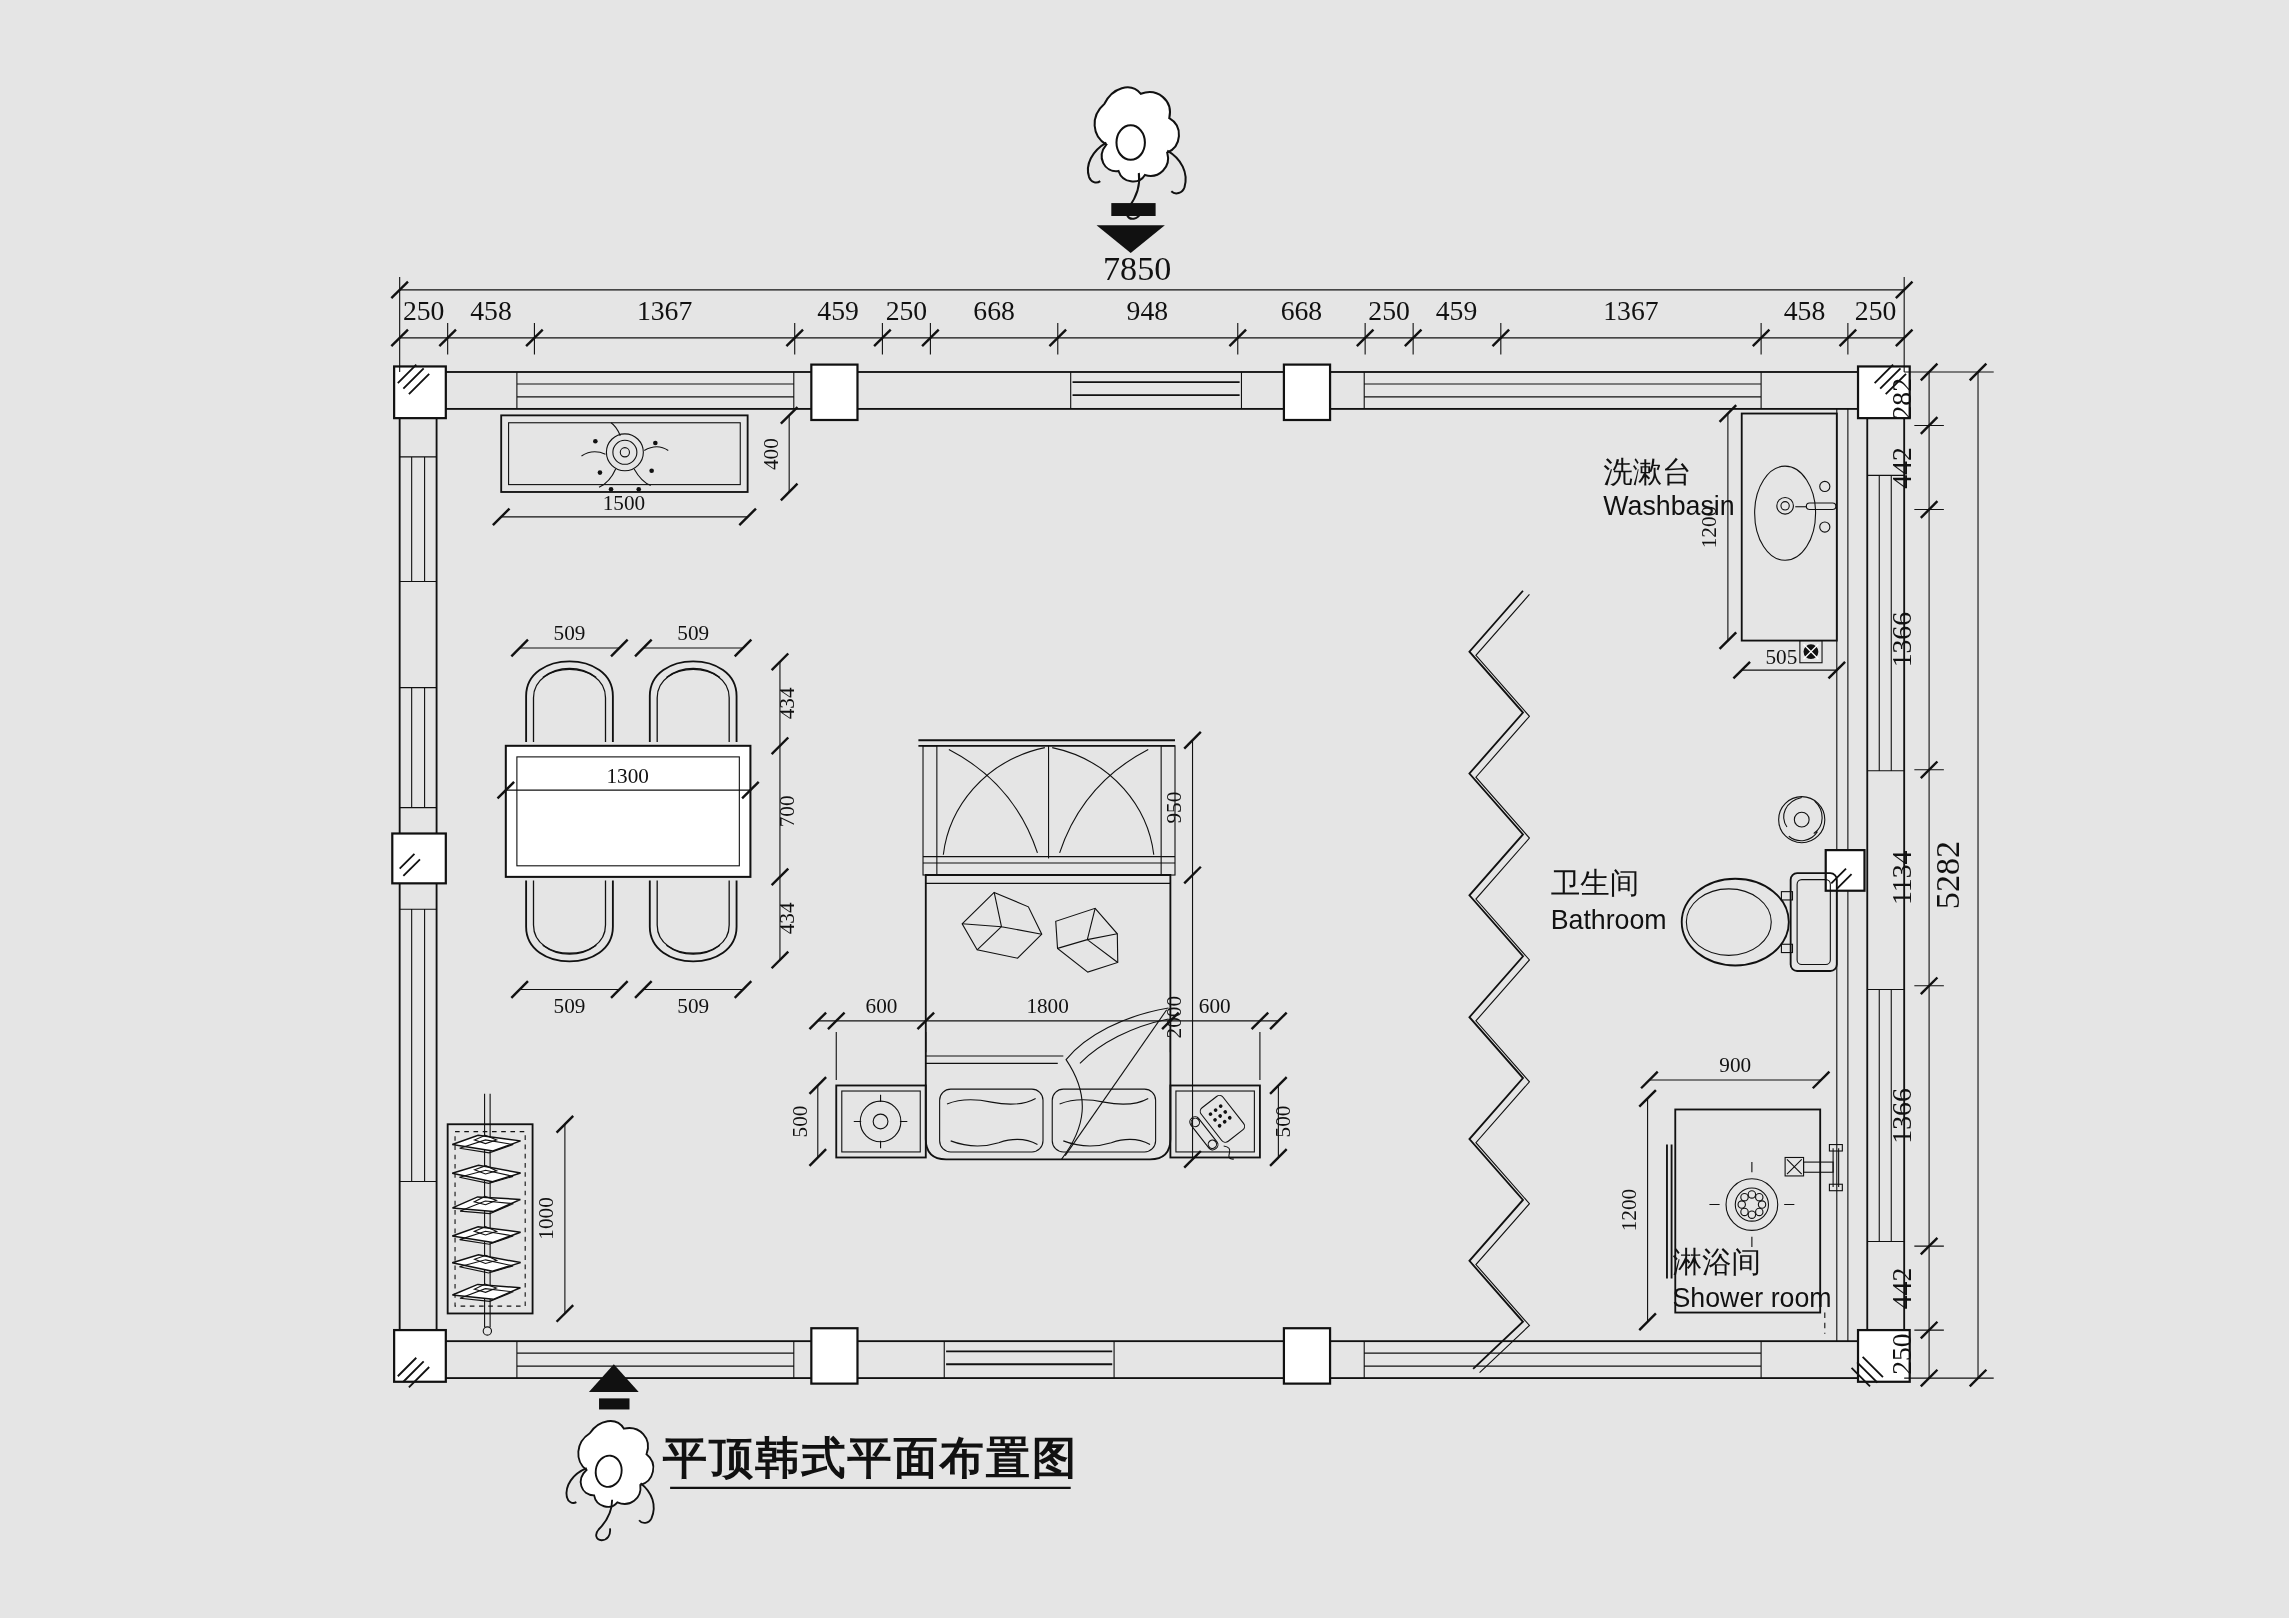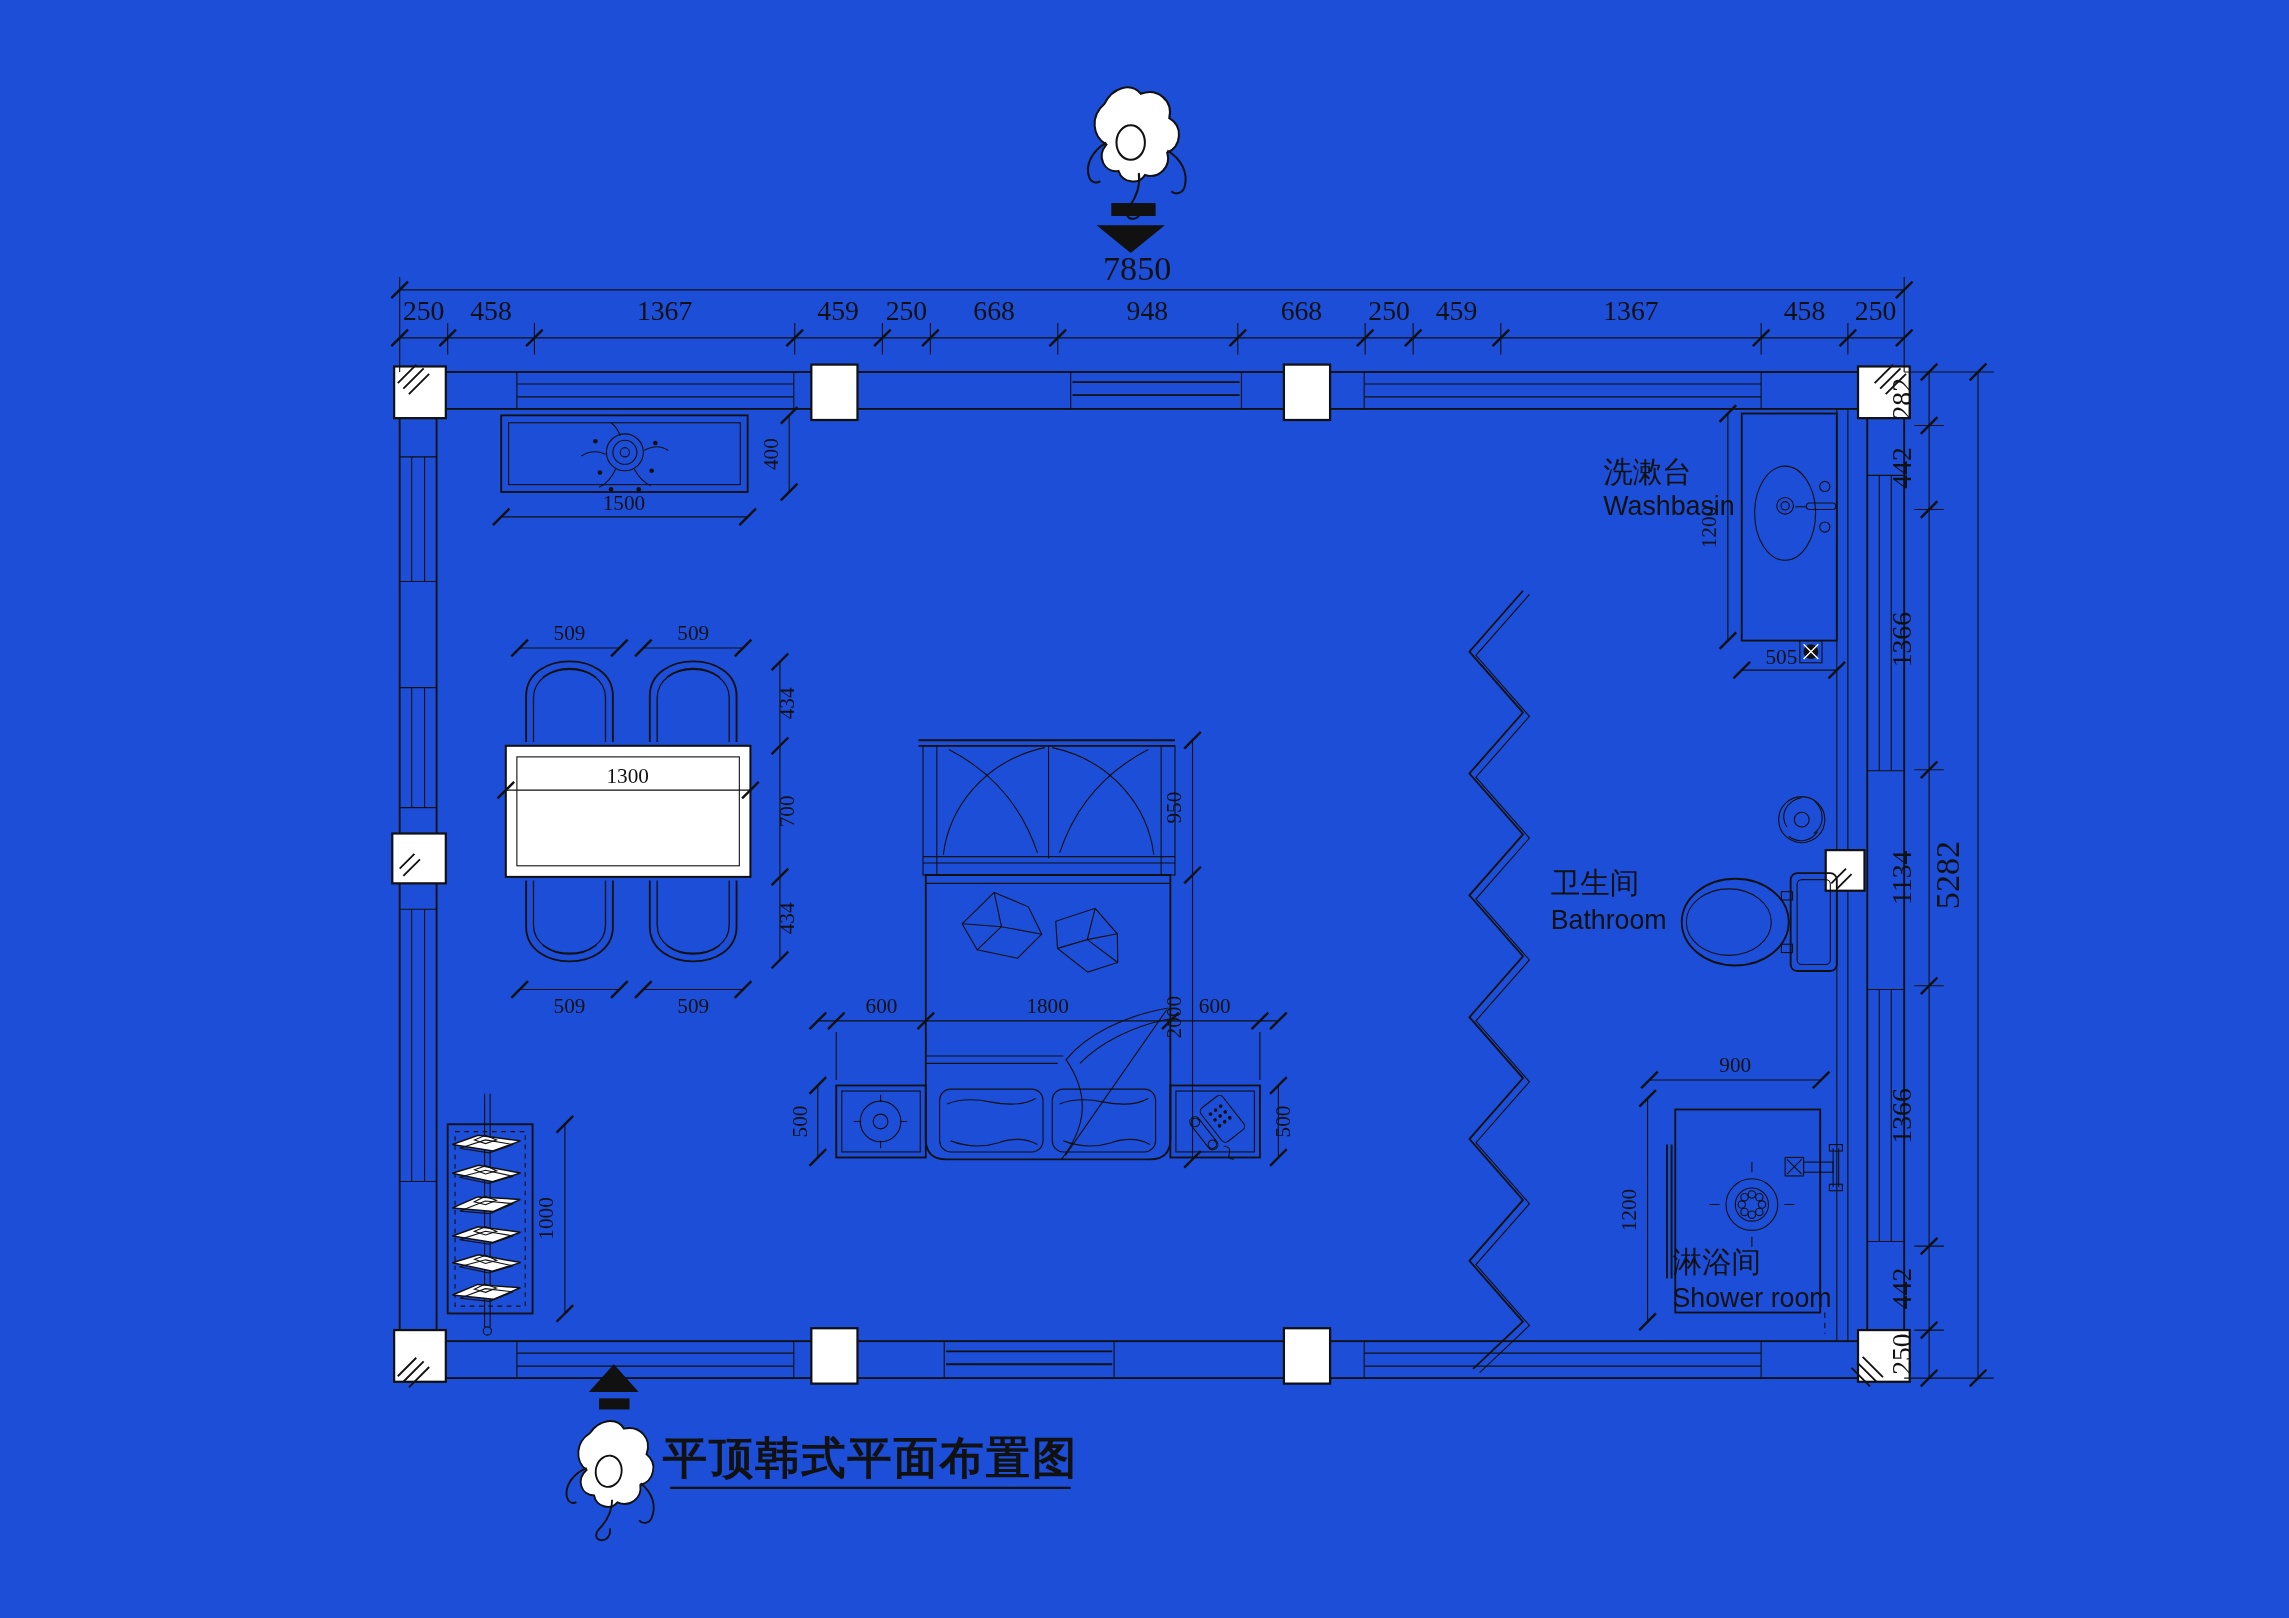--- a/index.html
+++ b/index.html
@@ -1,16 +1,16 @@
 <!DOCTYPE html>
 <html style="font-size:14.8px"><head>
 <meta charset="utf-8">
 <style>
   html,body{margin:0;padding:0;background:#fff;}
-  .sheet{position:relative;width:2290px;height:1619px;background:#1d4ed8;overflow:hidden;}
+  .sheet{position:relative;width:2290px;height:1619px;background:#e5e5e5;overflow:hidden;}
   svg{position:absolute;left:0;top:0;}
   .ln{stroke:#111;fill:none;stroke-width:2;}
   .thin{stroke-width:1.2;}
   .wh{fill:#ffffff;stroke:#111;stroke-width:2.4;}
   .blk{fill:#111;stroke:none;}
   text{font-family:"Liberation Serif",serif;fill:#111;}
   .d36{font-size:37px;}
   .d30{font-size:30px;}
   .d23{font-size:23px;}
   .cjk{font-family:"Liberation Sans",sans-serif;}

